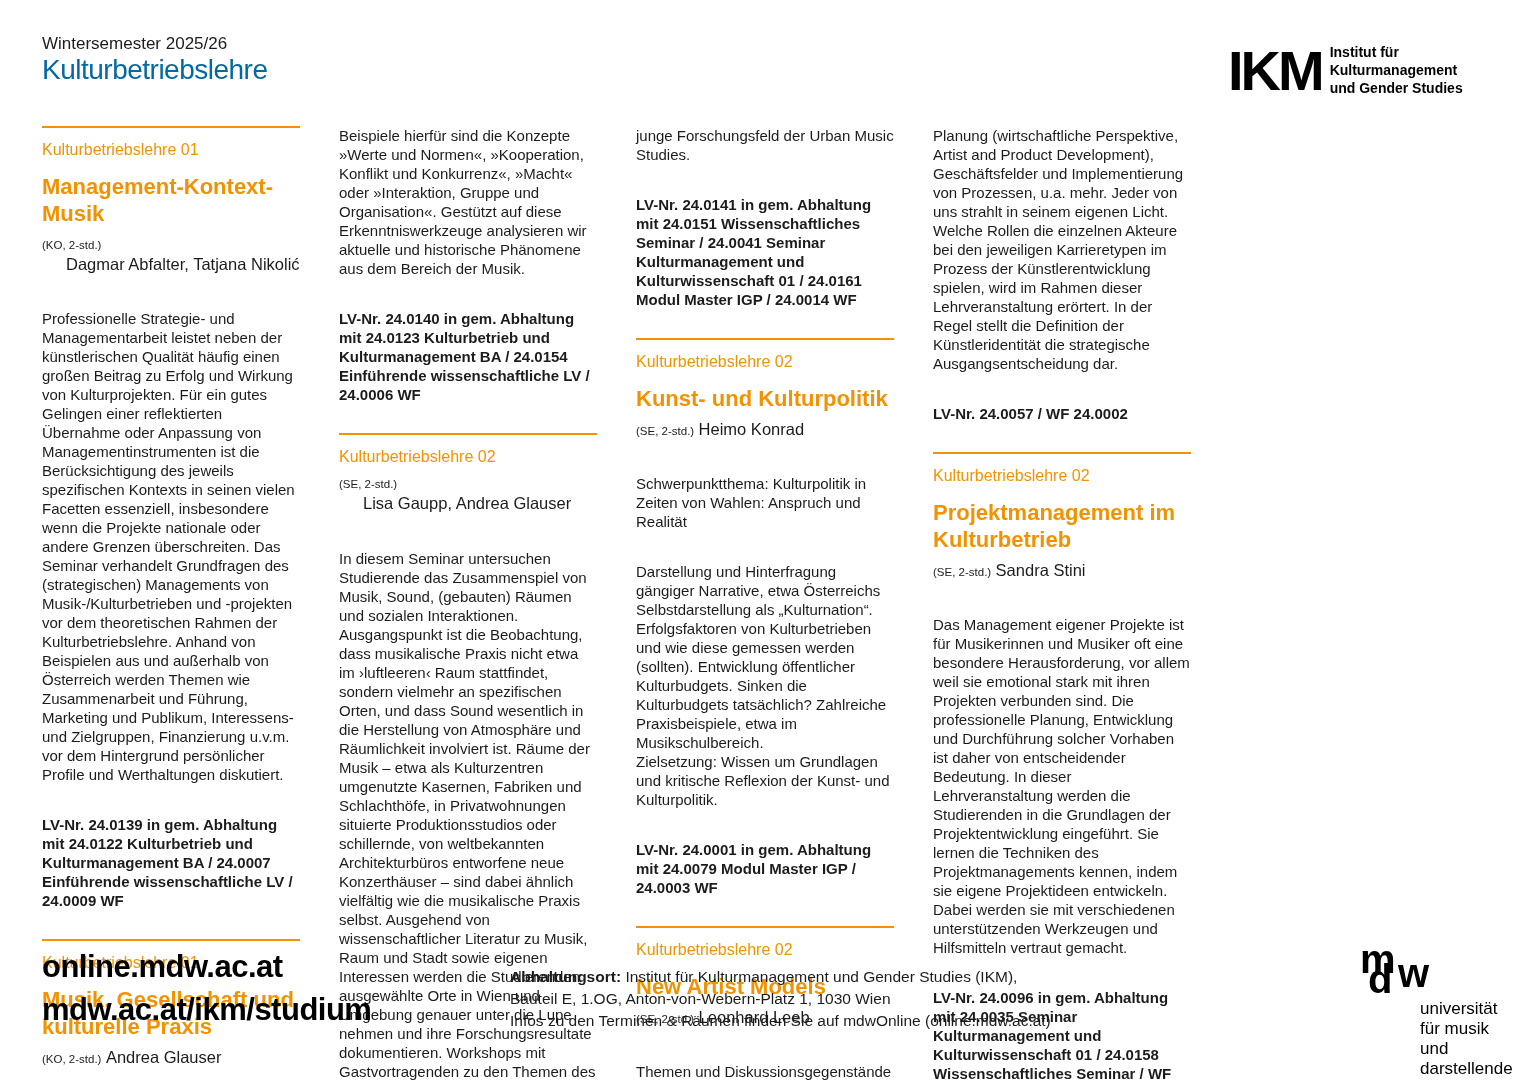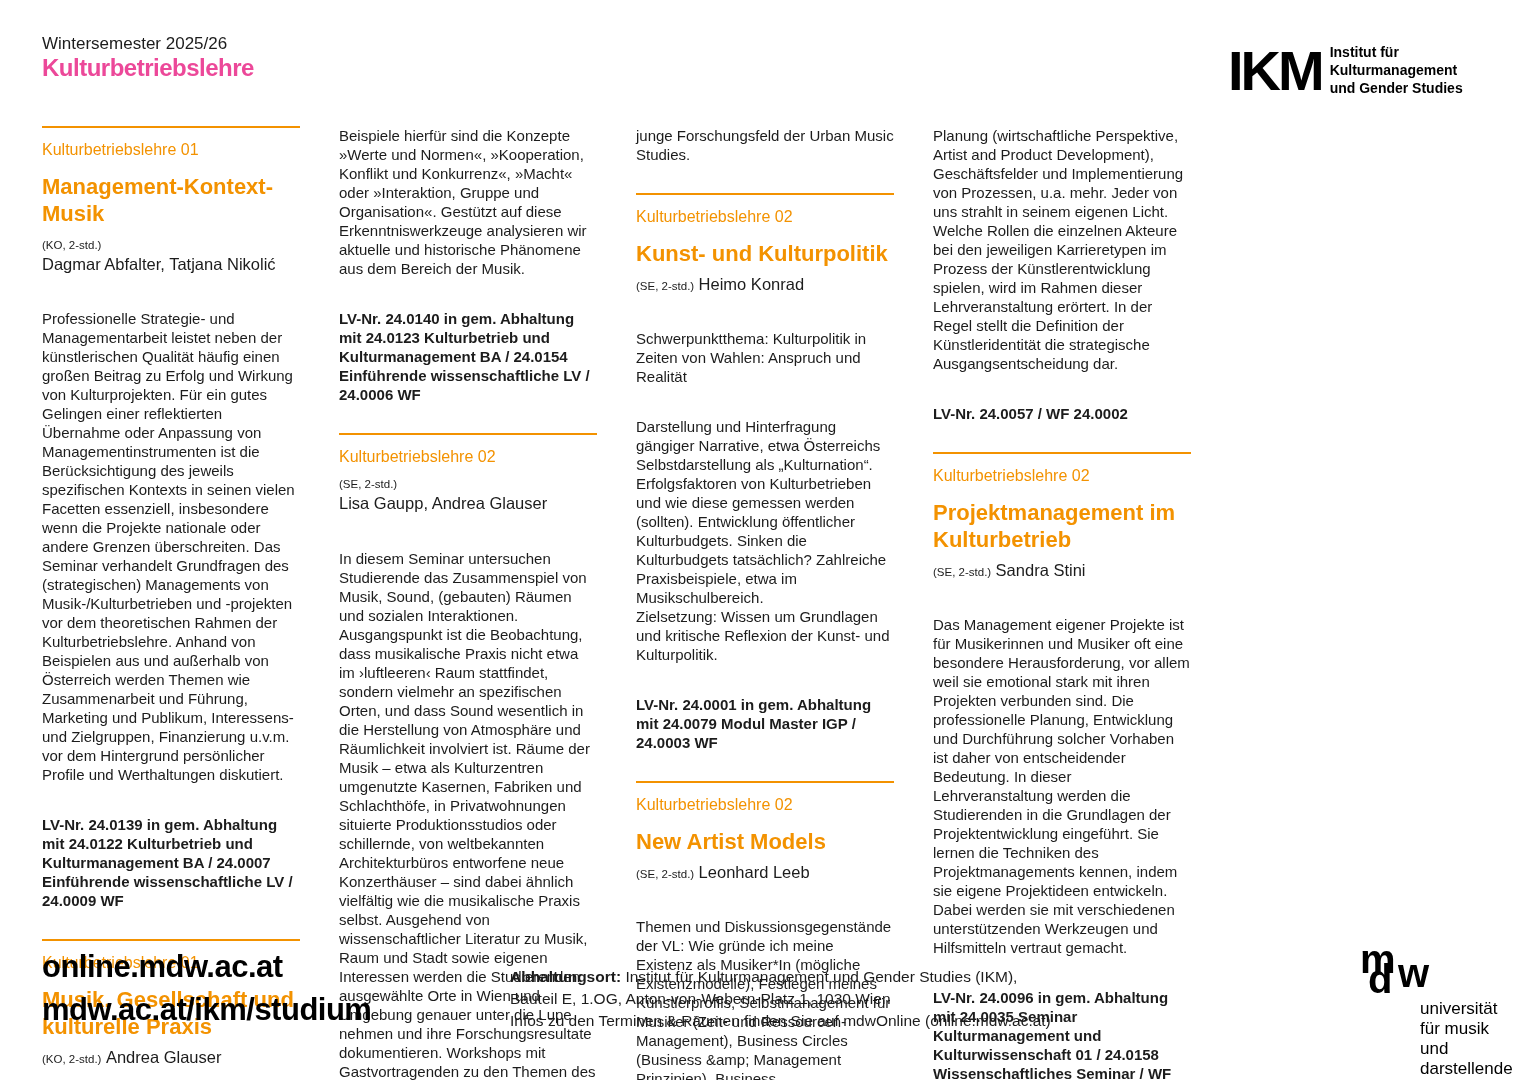--- a/index.html
+++ b/index.html
@@ -12,21 +12,21 @@
     overflow: hidden;
   }
 
   
   .semester {
     position: absolute; left: 42px; top: 34px;
     font-size: 17px; color: #1c1c1c;
   }
   .page-title {
     position: absolute; left: 42px; top: 54px;
-    font-size: 24px; font-weight: bold; color: #ec4899;
+    font-size: 28px; font-weight: normal; color: #0369a1;
     letter-spacing: -0.5px;
   }
 
   
   .ikm {
     position: absolute; left: 1228px; top: 44px;
     display: flex; align-items: center; justify-content: flex-end;
   }
   .ikm-abbr {
     font-size: 56px; font-weight: 800; letter-spacing: -3px;
@@ -52,21 +52,21 @@
   }
   .course { margin: 0 0 22px 0; }
   .course-series { color: #F39200; font-size: 16px; line-height: 1.25; }
   .course-title {
     color: #F39200; font-size: 22px; font-weight: bold;
     line-height: 1.22; margin-top: 14px; white-space: pre-line;
   }
   .course-metaline { margin-top: 6px; line-height: 1.25; }
   .course-meta { font-size: 11.5px; color: #1c1c1c; }
   .course-lect { font-size: 16.5px; color: #1c1c1c; }
-  .lect-line { line-height: 1.3; }
+  .lect-line { line-height: 1.3; margin-left: 24px; }
 
   p.body {
     font-size: 15px; line-height: 19px;
     margin: 12px 0 19px 0; white-space: pre-line;
   }
   p.lv { font-weight: bold; }
 
   
   .footer-urls {
     position: absolute; left: 42px; top: 946px;
@@ -132,20 +132,21 @@
       <div class="rule"></div>
       <div class="course">
         <div class="course-series">Kulturbetriebslehre 02</div>
         <div class="course-metaline"><span class="course-meta">(SE, 2-std.)</span></div>
         <div class="lect-line"><span class="course-lect">Lisa Gaupp, Andrea Glauser</span></div>
       </div>
       <p class="body">In diesem Seminar untersuchen Studierende das Zusammenspiel von Musik, Sound, (gebauten) Räumen und sozialen Interaktionen. Ausgangspunkt ist die Beobachtung, dass musikalische Praxis nicht etwa im ›luftleeren‹ Raum stattfindet, sondern vielmehr an spezifischen Orten, und dass Sound wesentlich in die Herstellung von Atmosphäre und Räumlichkeit involviert ist. Räume der Musik – etwa als Kulturzentren umgenutzte Kasernen, Fabriken und Schlachthöfe, in Privatwohnungen situierte Produktionsstudios oder schillernde, von weltbekannten Architekturbüros entworfene neue Konzerthäuser – sind dabei ähnlich vielfältig wie die musikalische Praxis selbst. Ausgehend von wissenschaftlicher Literatur zu Musik, Raum und Stadt sowie eigenen Interessen werden die Studierenden ausgewählte Orte in Wien und Umgebung genauer unter die Lupe nehmen und ihre Forschungsresultate dokumentieren. Workshops mit Gastvortragenden zu den Themen des Seminars ergänzen die Diskussionen um dieses</p>
     </div>
     <div class="col">
       <p class="body">junge Forschungsfeld der Urban Music Studies.</p>
+      <p class="body lv">LV-Nr. 24.0141 in gem. Abhaltung mit 24.0151 Wissenschaftliches Seminar / 24.0041 Seminar Kulturmanagement und Kulturwissenschaft 01 / 24.0161 Modul Master IGP / 24.0014 WF</p>
       <div class="rule"></div>
       <div class="course">
         <div class="course-series">Kulturbetriebslehre 02</div>
         <div class="course-title">Kunst- und Kulturpolitik</div>
         <div class="course-metaline"><span class="course-meta">(SE, 2-std.)</span> <span class="course-lect">Heimo Konrad</span></div>
       </div>
       <p class="body">Schwerpunktthema: Kulturpolitik in Zeiten von Wahlen: Anspruch und Realität</p>
       <p class="body">Darstellung und Hinterfragung gängiger Narrative, etwa Österreichs Selbstdarstellung als „Kulturnation“. Erfolgsfaktoren von Kulturbetrieben und wie diese gemessen werden (sollten). Entwicklung öffentlicher Kulturbudgets. Sinken die Kulturbudgets tatsächlich? Zahlreiche Praxisbeispiele, etwa im Musikschulbereich.
 Zielsetzung: Wissen um Grundlagen und kritische Reflexion der Kunst- und Kulturpolitik.</p>
       <p class="body lv">LV-Nr. 24.0001 in gem. Abhaltung mit 24.0079 Modul Master IGP / 24.0003 WF</p>

